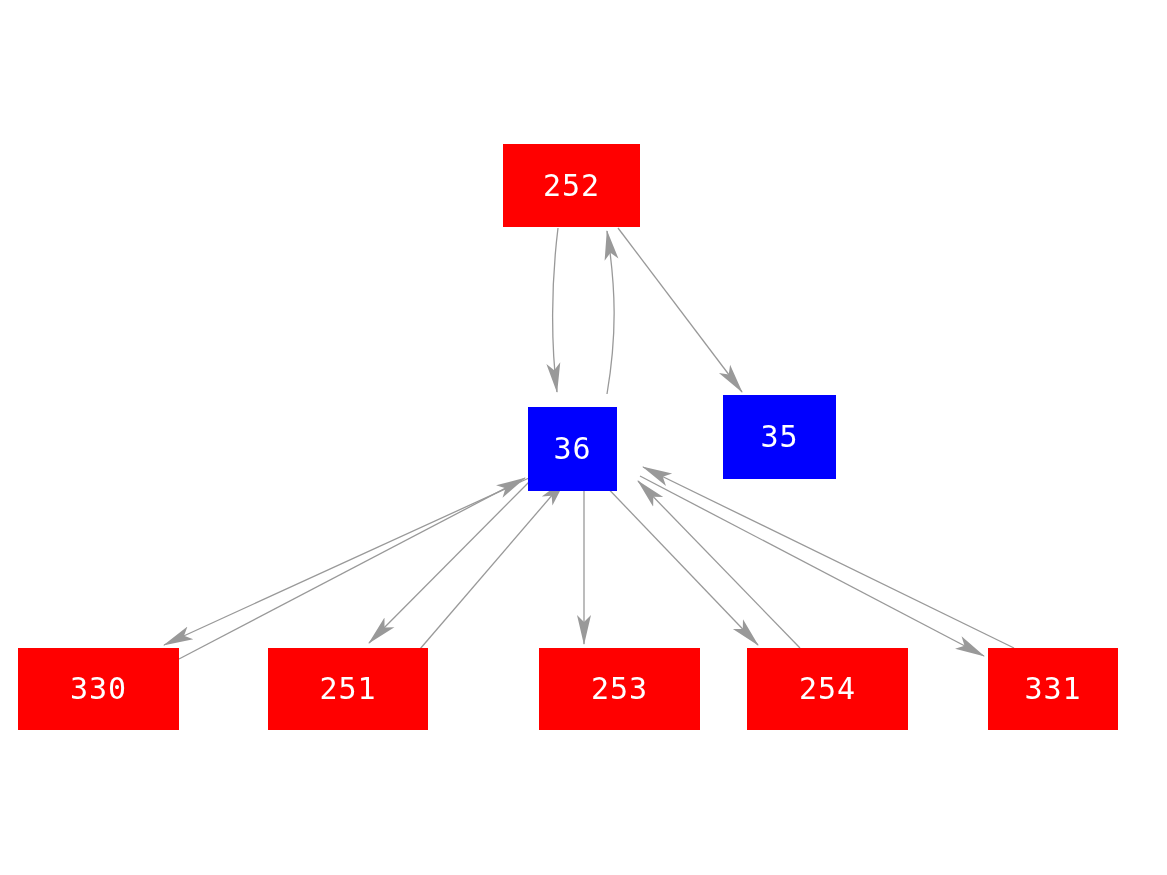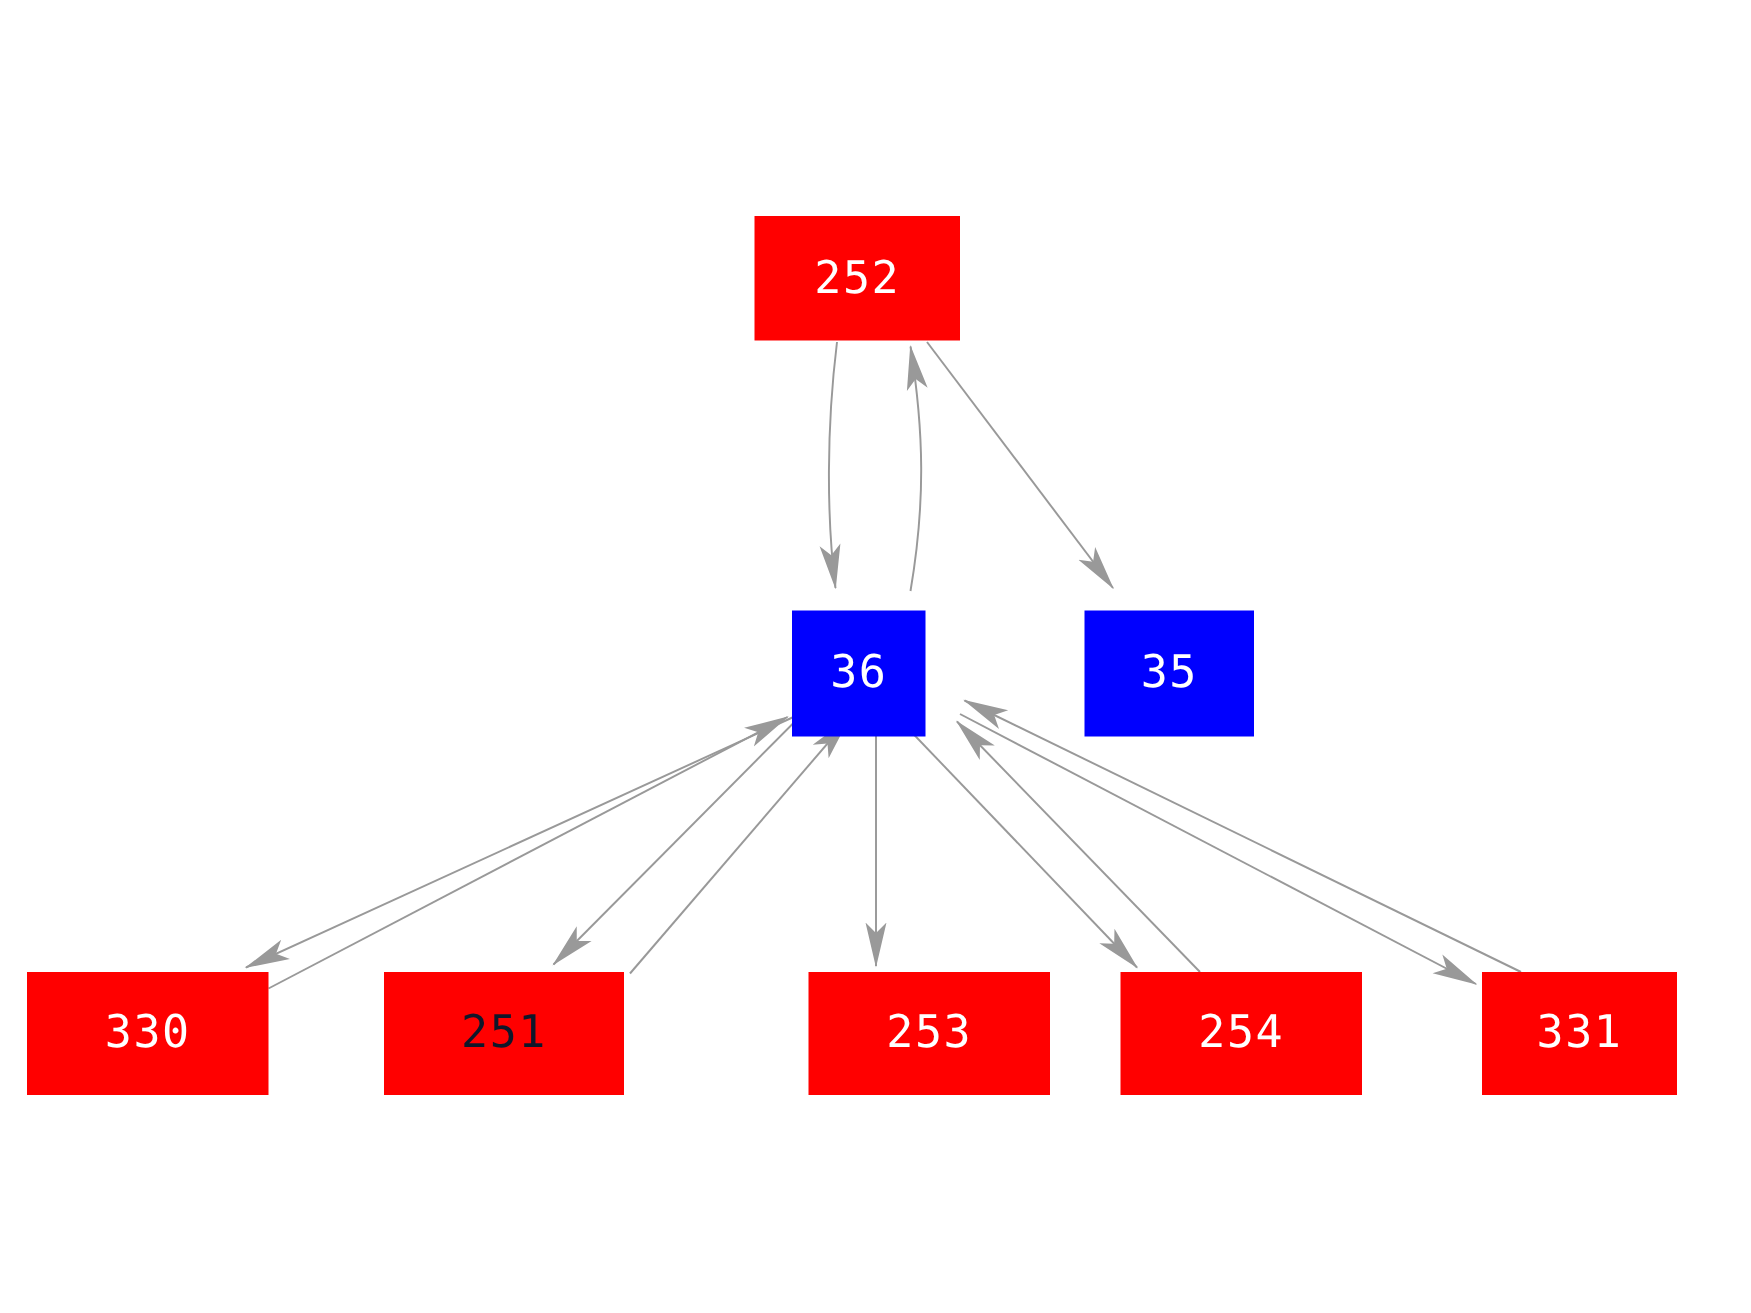--- a/index.html
+++ b/index.html
@@ -59,27 +59,27 @@
         <path d="M1014,648 L643,467" fill="none" stroke="#999999" stroke-width="1.3" marker-end="url(#arrowhead)"></path>
       </g>
   </svg>
   <div id="nodes">
       <div class="node" style="left: 503px; top: 144px; width: 137px; height: 83px; background: rgb(255, 0, 0); color: rgb(255, 255, 255);">
         <span>252</span>
       </div>
       <div class="node" style="left: 528px; top: 395px; width: 89px; height: 84px; background: rgb(0, 0, 255); color: rgb(255, 255, 255); margin-top: 12px;">
         <span>36</span>
       </div>
-      <div class="node" style="left: 723px; top: 395px; width: 113px; height: 84px; background: rgb(0, 0, 255); color: rgb(255, 255, 255); margin-top: 12px;">
+      <div class="node" style="left: 723px; top: 395px; width: 113px; height: 84px; background: rgb(0, 0, 255); color: rgb(255, 255, 255);">
         <span>35</span>
       </div>
       <div class="node" style="left: 18px; top: 648px; width: 161px; height: 82px; background: rgb(255, 0, 0); color: rgb(255, 255, 255);">
         <span>330</span>
       </div>
-      <div class="node" style="left: 256px; top: 648px; width: 160px; height: 82px; background: rgb(255, 0, 0); color: #0f172a;">
+      <div class="node" style="left: 268px; top: 648px; width: 160px; height: 82px; background: rgb(255, 0, 0); color: #ffffff;">
         <span>251</span>
       </div>
       <div class="node" style="left: 503px; top: 648px; width: 161px; height: 82px; background: rgb(255, 0, 0); color: rgb(255, 255, 255); margin-left: 36px;">
         <span>253</span>
       </div>
       <div class="node" style="left: 747px; top: 648px; width: 161px; height: 82px; background: rgb(255, 0, 0); color: rgb(255, 255, 255); text-align: right;">
         <span>254</span>
       </div>
       <div class="node" style="left: 988px; top: 648px; width: 130px; height: 82px; background: rgb(255, 0, 0); color: rgb(255, 255, 255);">
         <span>331</span>

